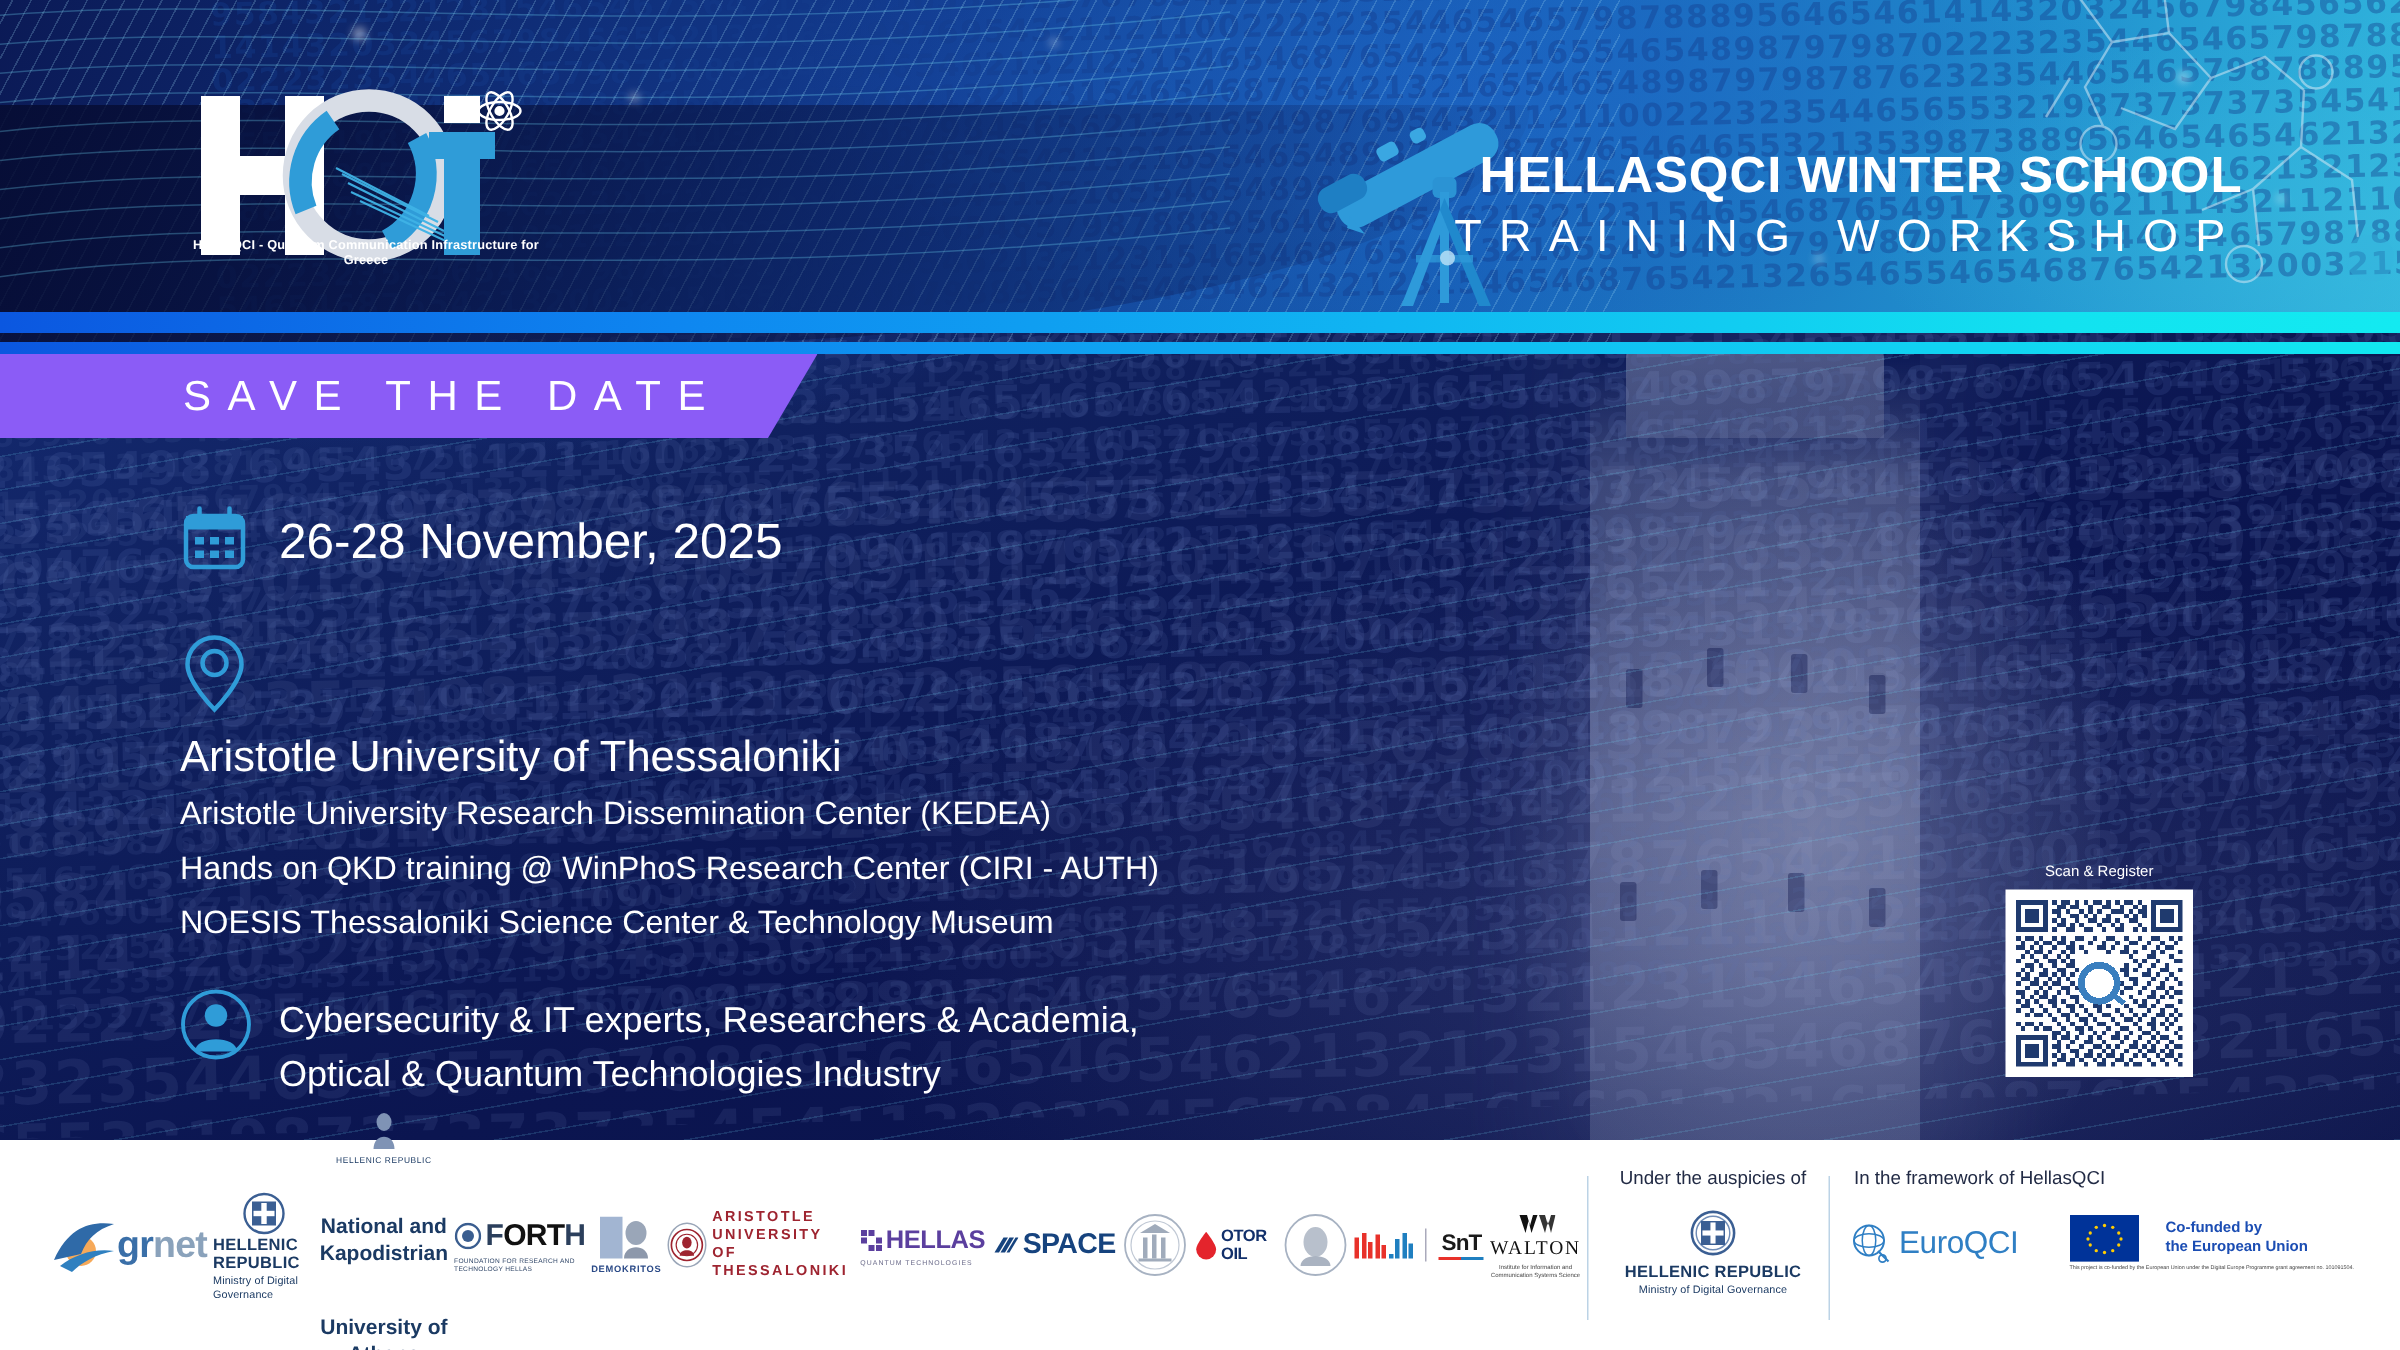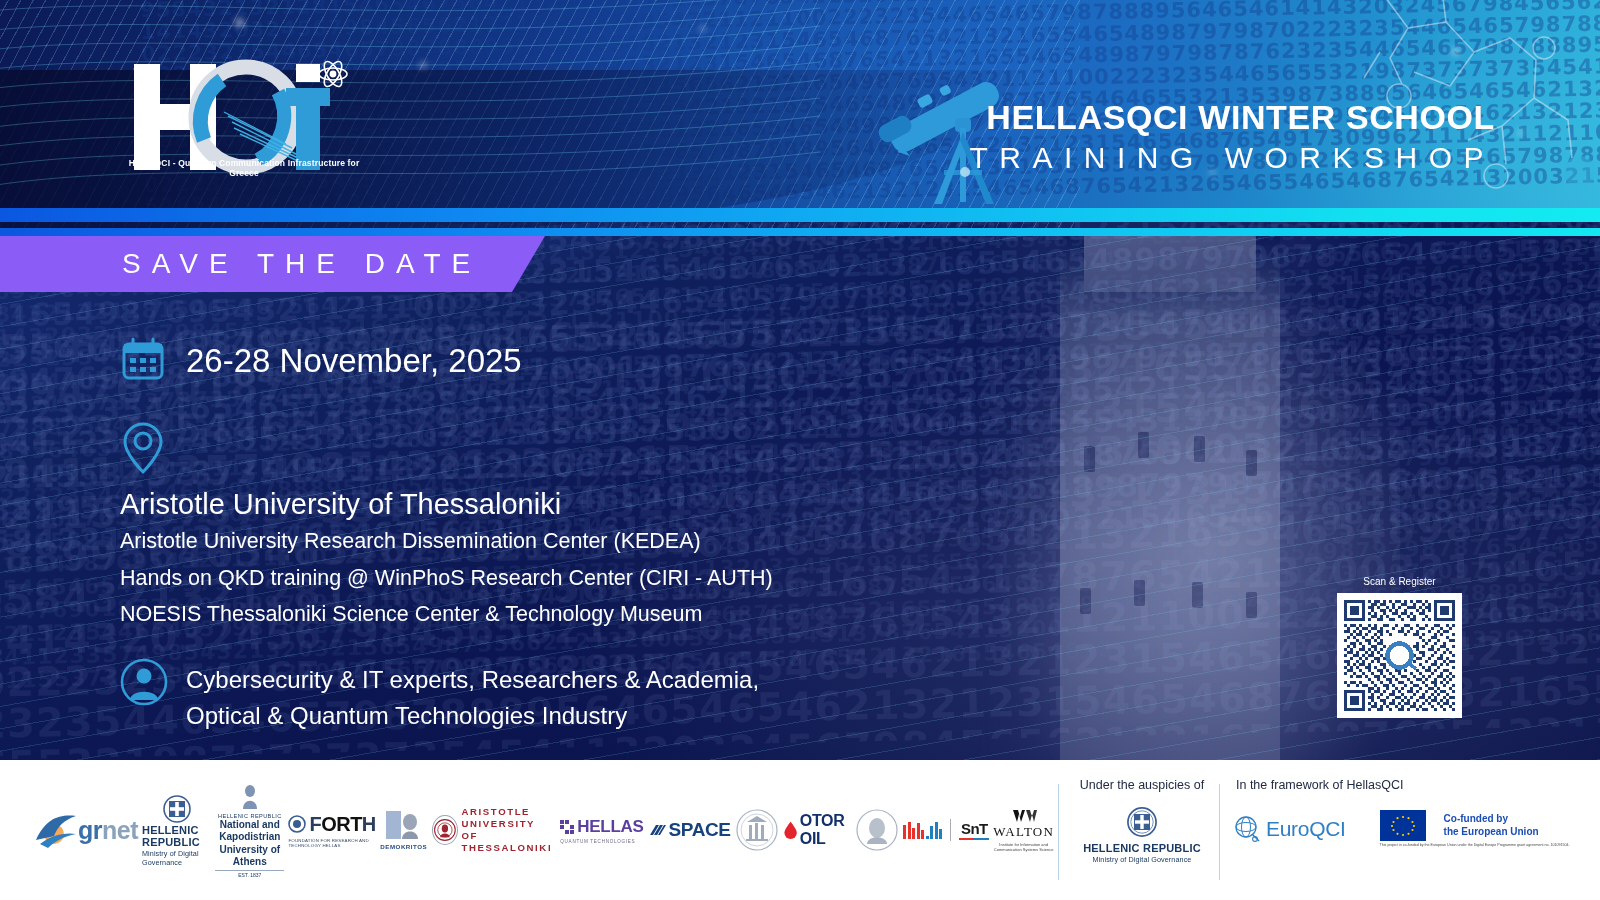--- a/index.html
+++ b/index.html
@@ -140,39 +140,39 @@
   .f-col .cap{ font-size:12.5px; color:#222b45; margin-top:8px; }
 
   
   .grnet-txt{ font-size:25px; font-weight:700; color:#3a6fa8; letter-spacing:-.5px;}
   .grnet-txt i{ font-style:normal; color:#8aa2bb; }
   .hr-em{ display:flex; flex-direction:column; align-items:center; }
   .hr-t1{ font-size:11px; font-weight:700; color:#1b3a63; letter-spacing:.2px; }
   .hr-t2{ font-size:7.2px; color:#1b3a63; letter-spacing:.1px; margin-top:1px;}
   .nka{ text-align:center; color:#1b3a63; }
   .nka .a{ font-size:5.6px; letter-spacing:.4px; }
-  .nka .b{ font-size:10px; font-weight:700; line-height:1.25; }
+  .nka .b{ font-size:14px; font-weight:700; line-height:1.25;margin-top:32px; }
   .nka .c{ font-size:5px; border-top:1px solid #98a9bd; margin-top:1px; padding-top:1px; }
   .forth{ display:flex; flex-direction:column; align-items:center; }
   .forth .m{ display:flex; align-items:center; gap:3px; }
   .forth .t{ font-size:20px; font-weight:700; color:#2b3f5c; letter-spacing:-.5px; }
   .forth .t em{ font-style:normal; color:#111; }
   .forth .s{ font-size:4.4px; color:#33496a; letter-spacing:.2px; margin-top:2px; }
   .demo{ display:flex; flex-direction:column; align-items:center; }
   .demo .s{ font-size:6.2px; font-weight:700; color:#2b4a87; letter-spacing:.5px; margin-top:2px;}
   .auth{ display:flex; align-items:center; gap:4px; }
   .auth .t{ color:#9e2430; font-size:9.6px; font-weight:700; letter-spacing:1.6px; line-height:1.25;}
   .ubi{ display:flex; flex-direction:column; align-items:flex-start; }
   .ubi .m{ display:flex; align-items:center; gap:3px;}
   .ubi .t{ font-size:17px; font-weight:700; color:#5b3f9e; letter-spacing:-.3px;}
   .ubi .s{ font-size:4.6px; color:#6b6b8a; letter-spacing:.7px; margin-top:2px;}
   .space{ display:flex; align-items:center; gap:3px;}
   .space .t{ font-size:19px; font-weight:700; color:#16437e; letter-spacing:-.4px;}
   .motor{ display:flex; align-items:center; gap:2px;}
-  .motor .t{ font-size:16px; font-weight:700; color:#12306b; letter-spacing:-.3px;}
+  .motor .t{ font-size:11px; font-weight:700; color:#12306b; letter-spacing:-.3px;}
   .unilu{ display:flex; align-items:center; gap:8px; }
   .unilu .bars{ display:flex; align-items:flex-end; gap:1.5px; height:17px;}
   .unilu .bars i{ display:block; width:3px; background:#e8312a;}
   .unilu .pipe{ width:1px; height:22px; background:#aab; }
   .snt{ display:flex; flex-direction:column; align-items:center; }
   .snt .t{ font-size:15px; font-weight:700; color:#1a1a1a; letter-spacing:-.6px; }
   .snt .u{ width:30px; height:2px; background:linear-gradient(90deg,#e8312a 50%,#1f7fc0 50%); margin-top:1px;}
   .walton{ display:flex; flex-direction:column; align-items:center; }
   .walton .t{ font-size:13px; color:#111; letter-spacing:1.2px; font-family:"Liberation Serif", serif;}
   .walton .s{ font-size:4px; color:#444; text-align:center; line-height:1.3; margin-top:2px;}

